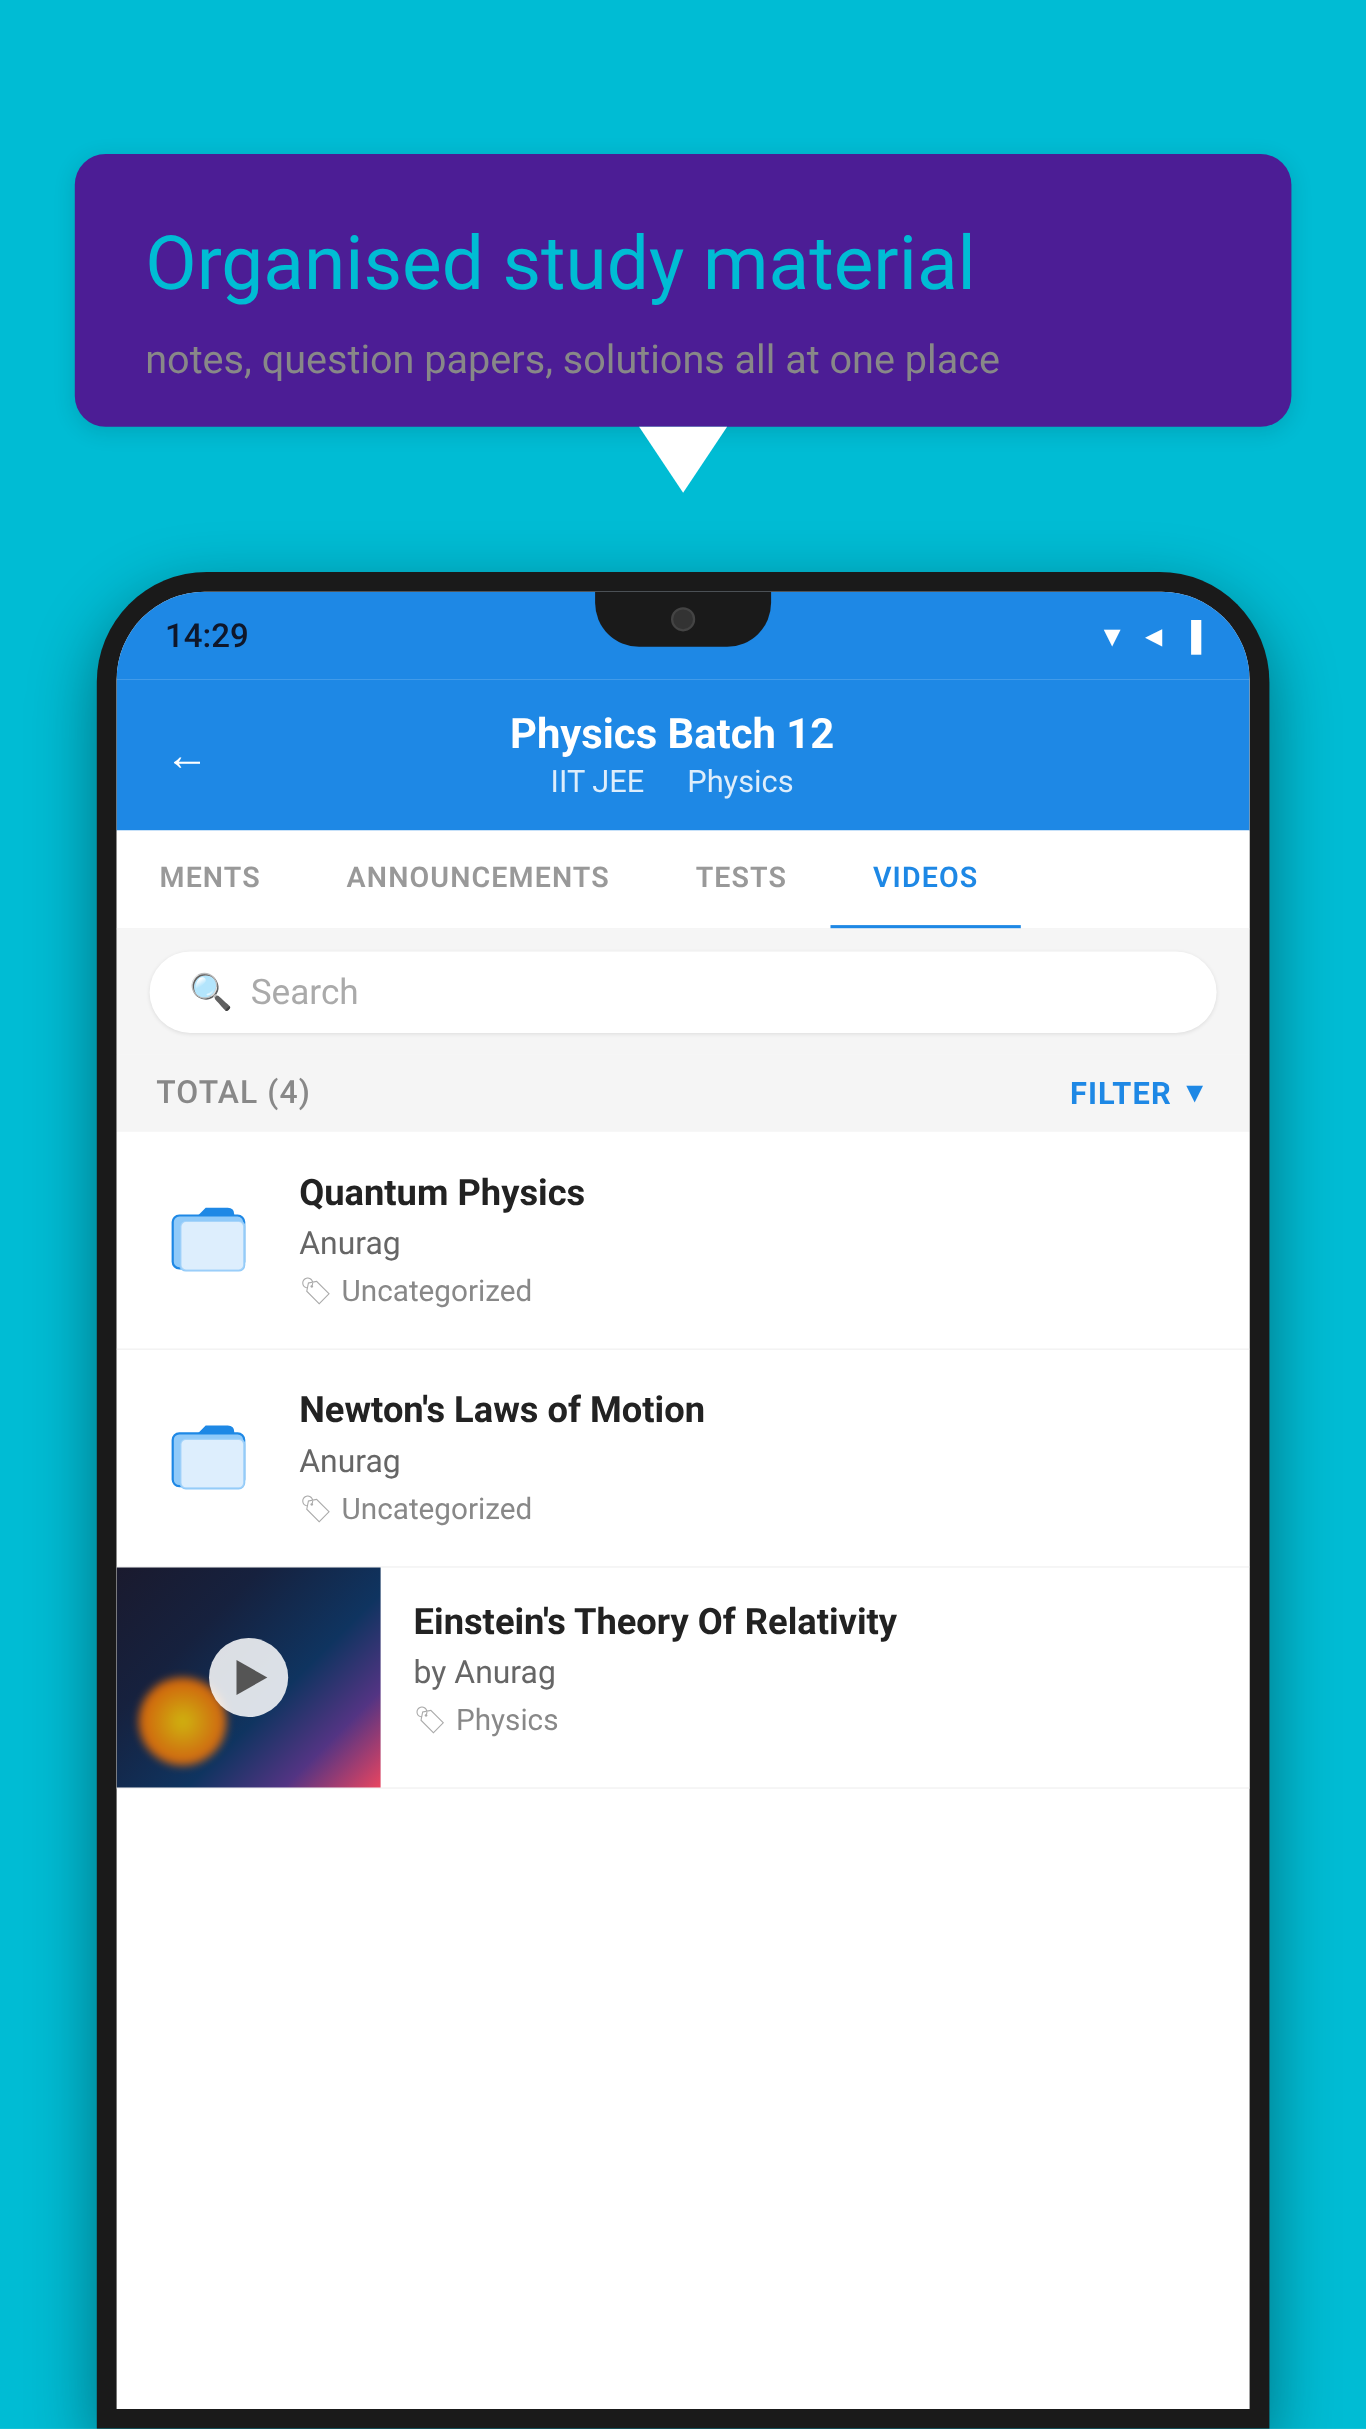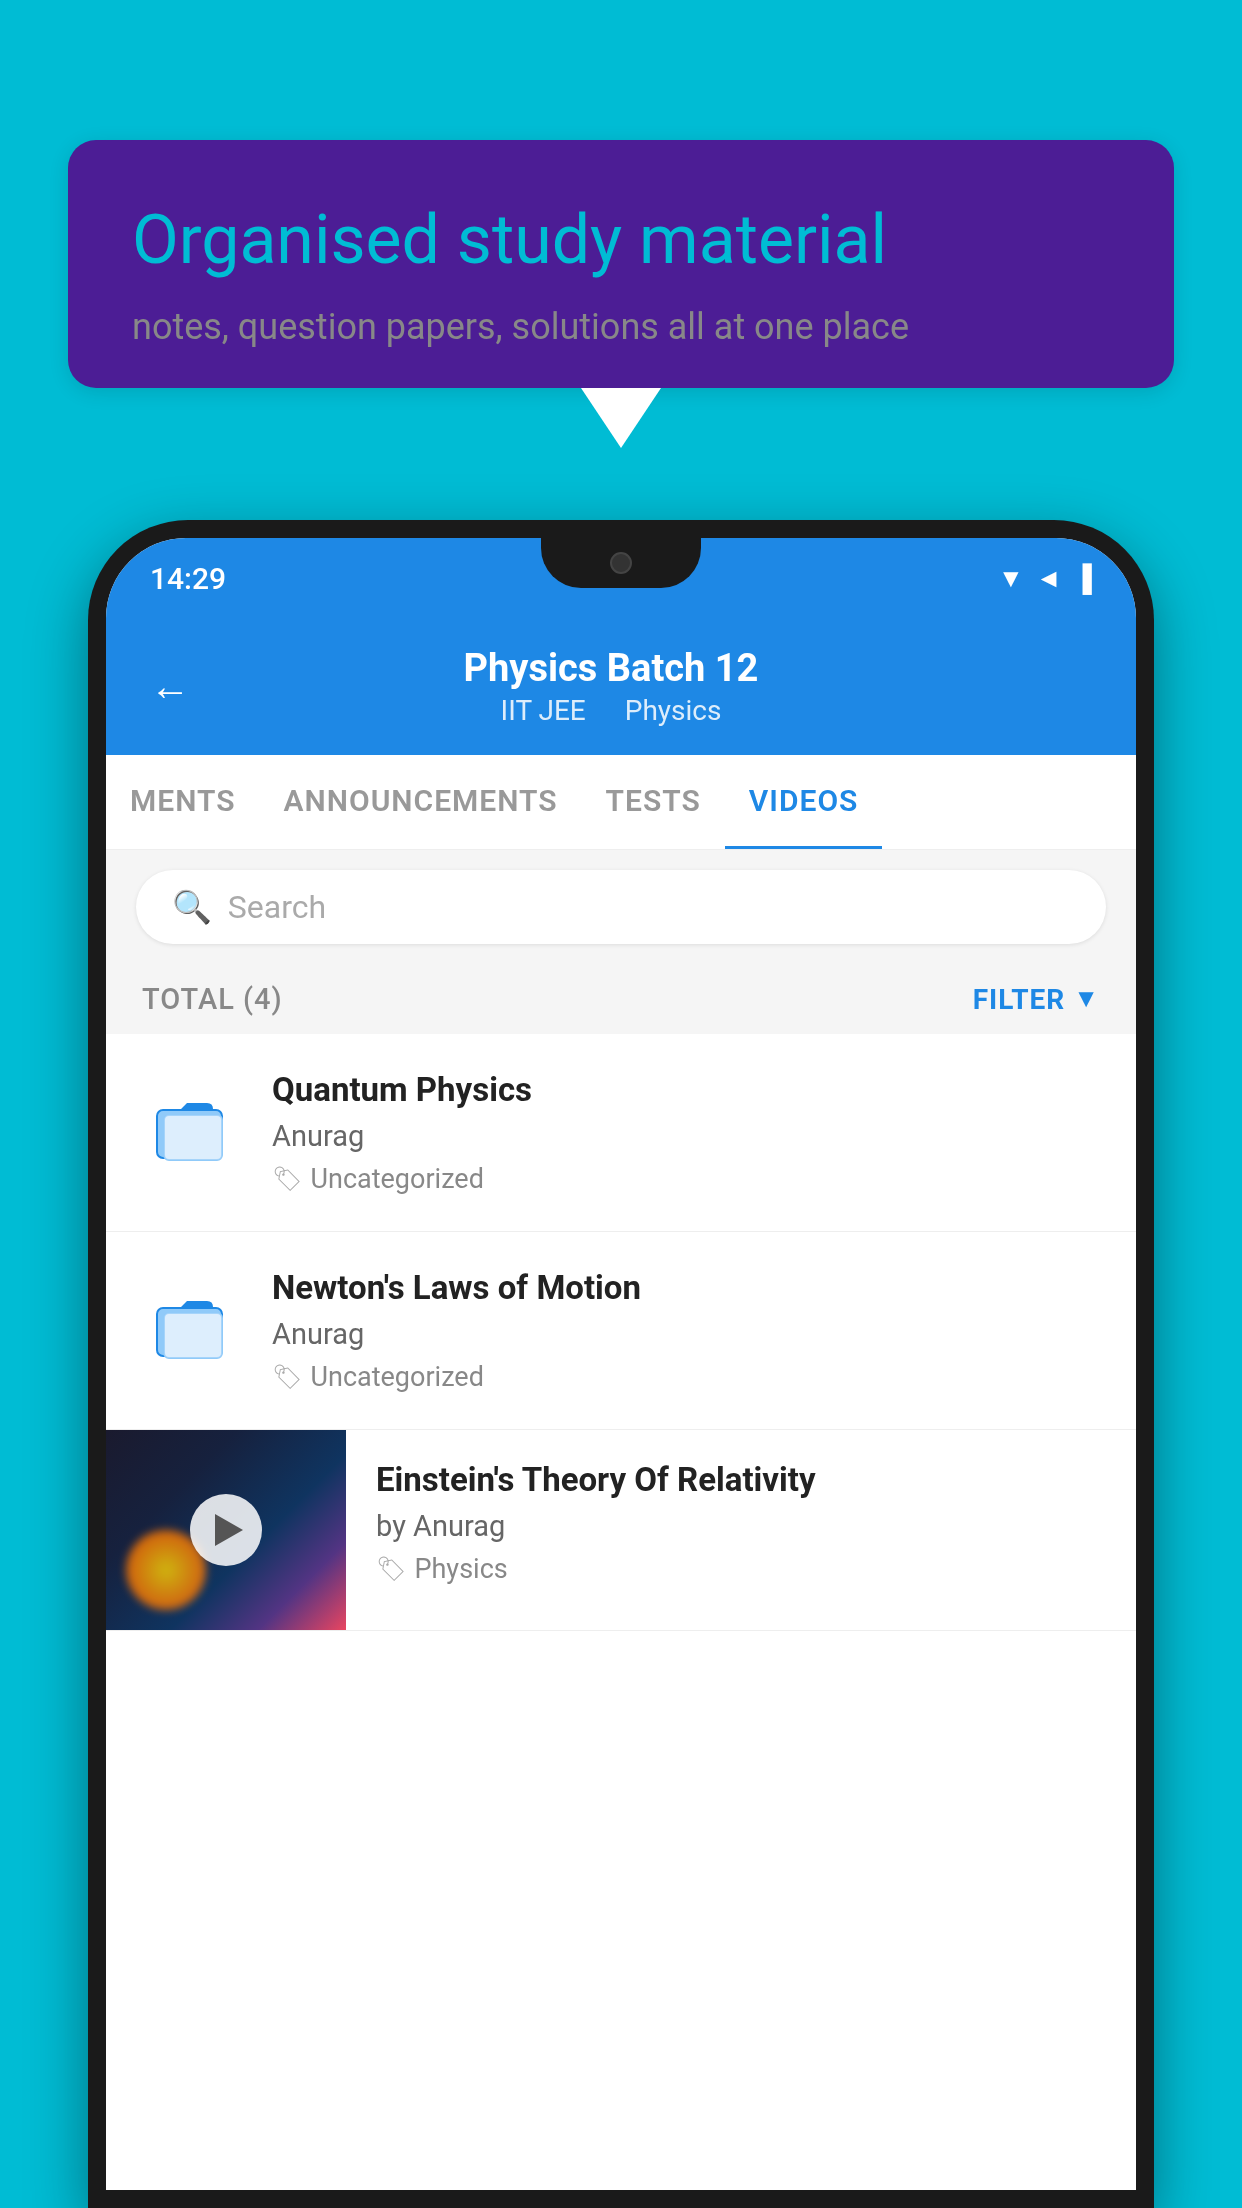--- a/index.html
+++ b/index.html
@@ -77,21 +77,21 @@
       background: #1E88E5;
       height: 80px;
       display: flex;
       align-items: center;
       justify-content: space-between;
       padding: 0 44px;
       position: relative;
     }
 
     .status-time {
-      color: #ffffff;
+      color: #0f172a;
       font-size: 30px;
       font-weight: 500;
     }
 
     .notch {
       position: absolute;
       top: 0;
       left: 50%;
       transform: translateX(-50%);
       width: 160px;
@@ -160,22 +160,22 @@
 
     
     .tabs-bar {
       background: white;
       display: flex;
       border-bottom: 1px solid #eee;
       overflow-x: auto;
     }
 
     .tab-item {
-      padding: 28px 24px;
-      font-size: 30px;
+      padding: 28px 39px;
+      font-size: 26px;
       font-weight: 600;
       color: #999;
       cursor: pointer;
       white-space: nowrap;
       letter-spacing: 1px;
       border-bottom: 3px solid transparent;
     }
 
     .tab-item.active {
       color: #1E88E5;

